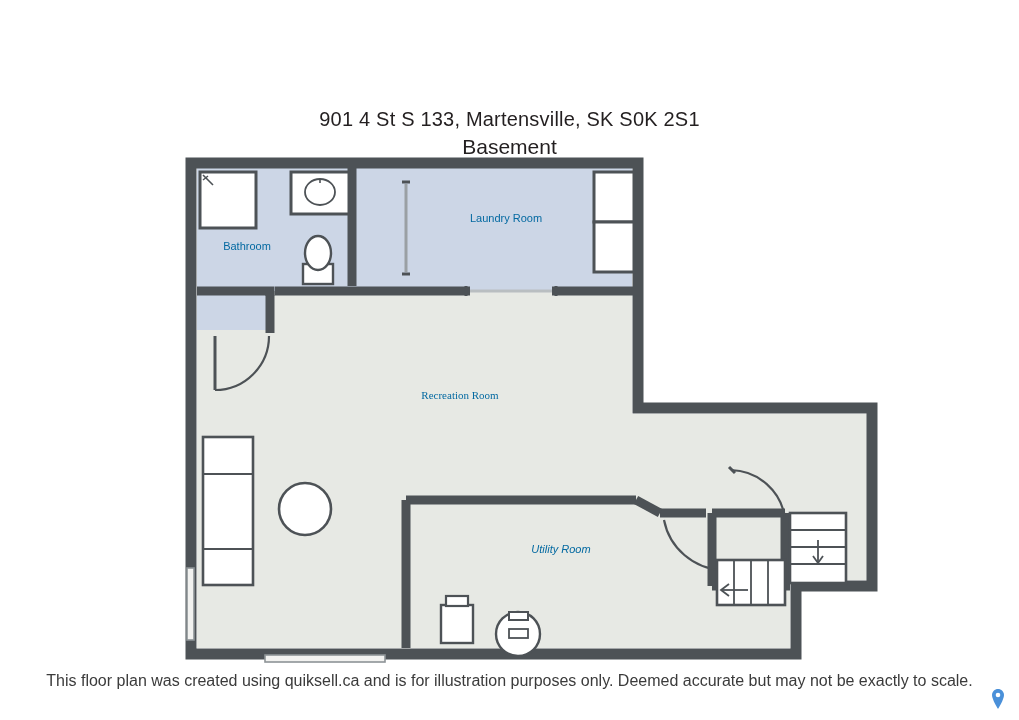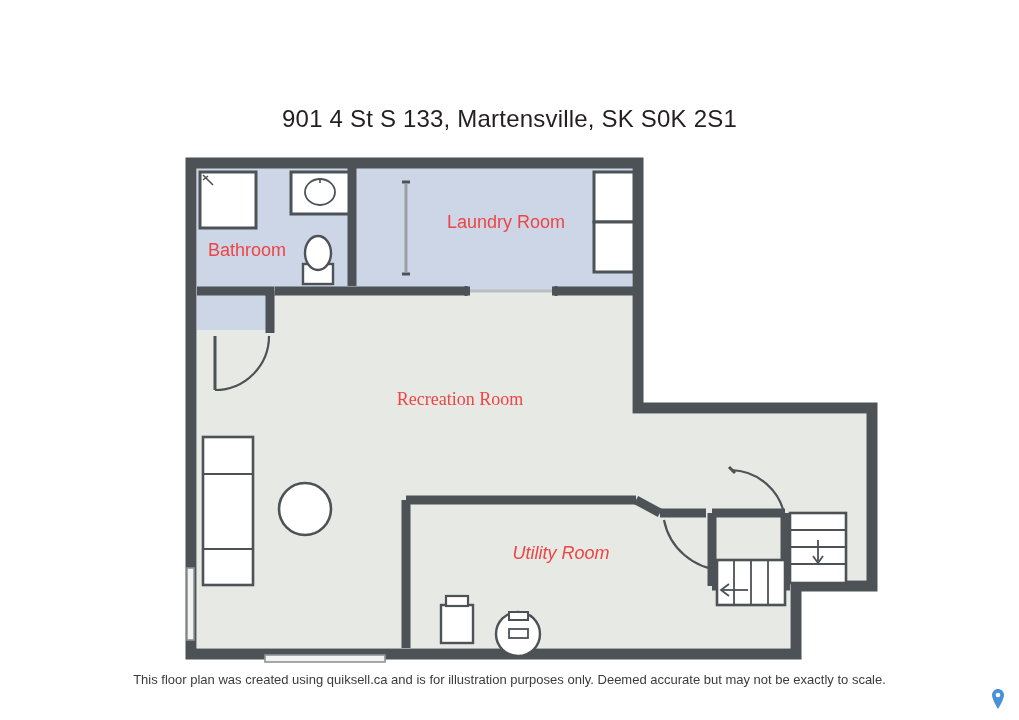--- a/index.html
+++ b/index.html
@@ -20,66 +20,67 @@
   }
   .title-block {
     position: absolute;
     top: 104px;
     left: 0;
     width: 1019px;
     text-align: center;
     color: #231f20;
   }
   .title-line-1 {
-    font-size: 24px;
+    font-size: 20px;
     line-height: 30px;
     letter-spacing: 0.2px;
   }
   .title-line-2 {
     font-size: 21px;
     line-height: 26px;
   }
   .plan-area {
     position: absolute;
     left: 0;
     top: 0;
     width: 1019px;
     height: 720px;
   }
   .footer-note {
     position: absolute;
     left: 0;
     top: 672px;
     width: 1019px;
     text-align: center;
-    font-size: 13px;
+    font-size: 16px;
     color: #3b3b3b;
   }
   .room-label {
     position: absolute;
-    font-size: 18px;
-    color: #ef4444;
+    font-size: 11px;
+    color: #0369a1;
     white-space: nowrap;
     transform: translateX(-50%);
   }
   .map-pin {
     position: absolute;
     right: 12px;
     bottom: 10px;
     width: 18px;
     height: 22px;
   }
 </style>
 </head>
 <body>
 
 <div id="floorplan-page">
 
   <div class="title-block">
     <div class="title-line-1">901 4 St S 133, Martensville, SK S0K 2S1</div>
+    <div class="title-line-2">Basement</div>
   </div>
 
   <div class="plan-area">
     <svg width="1019" height="720" viewBox="0 0 1019 720" xmlns="http://www.w3.org/2000/svg">
 
       <g>
 
         <path d="M197,168 L632,168 L632,291 L270,291 L270,330 L197,330 Z" fill="#ccd6e6" stroke="none"></path>
 
         <path d="M197,330 L270,330 L270,291 L632,291 L632,414 L867,414 L867,580 L790,580 L790,648 L197,648 Z" fill="#e7e9e4" stroke="none"></path>

